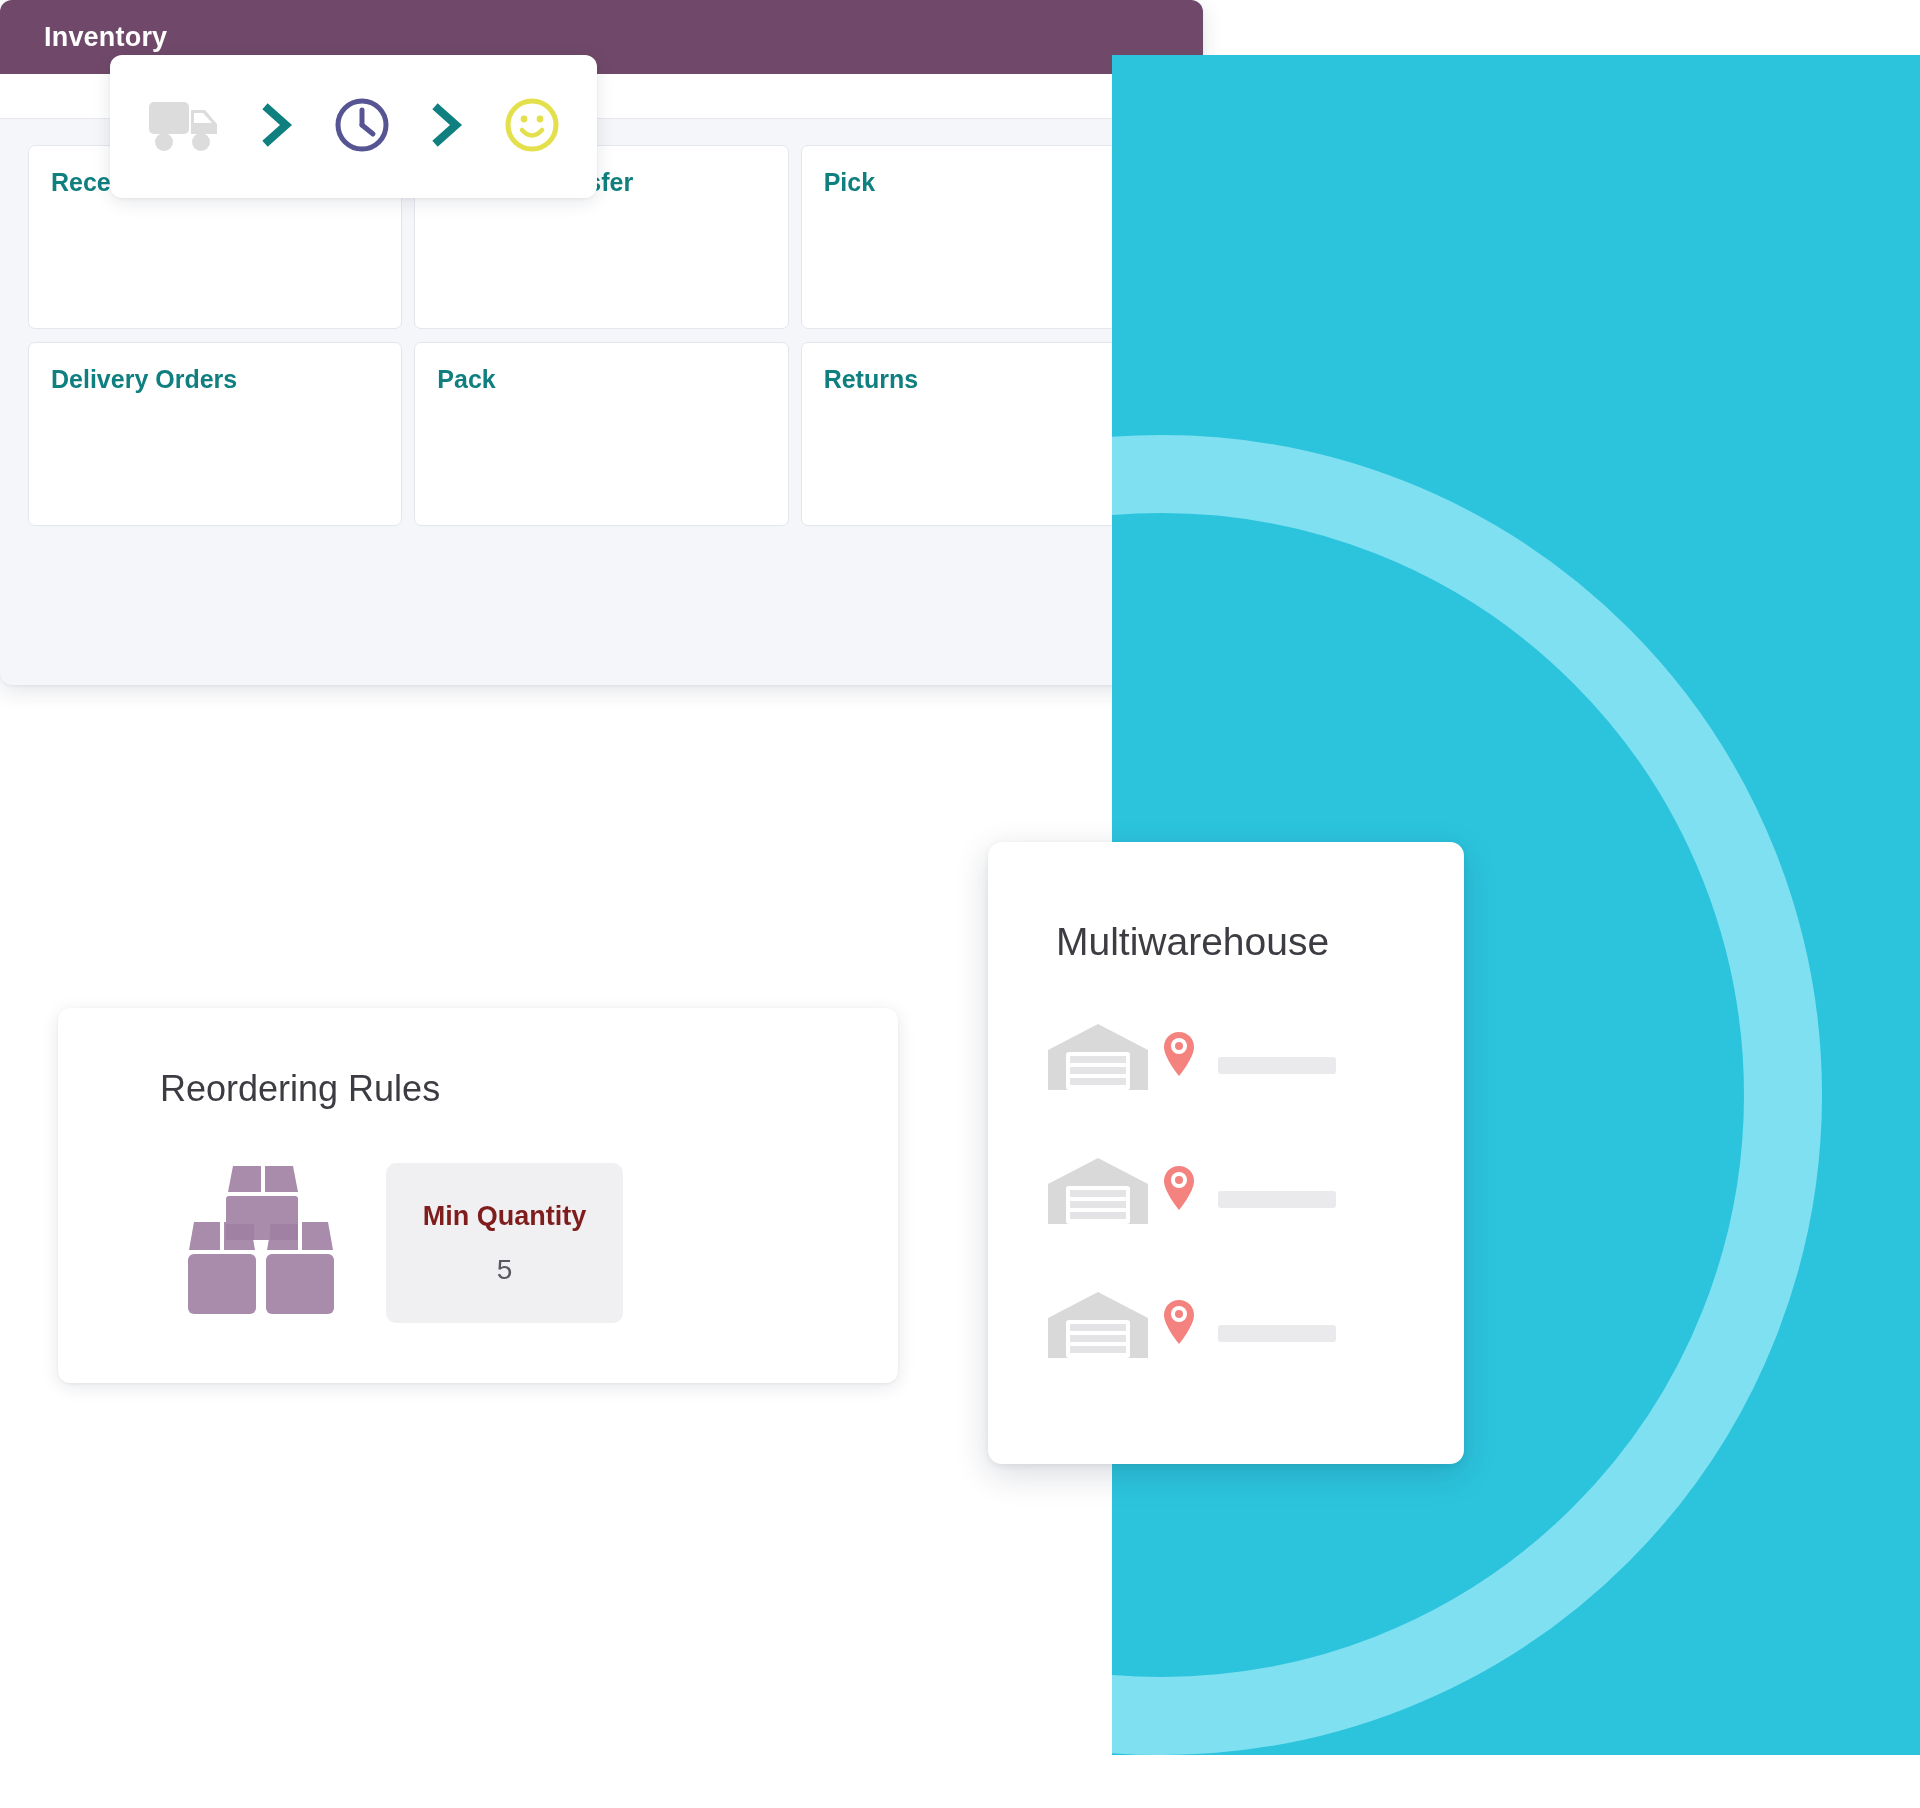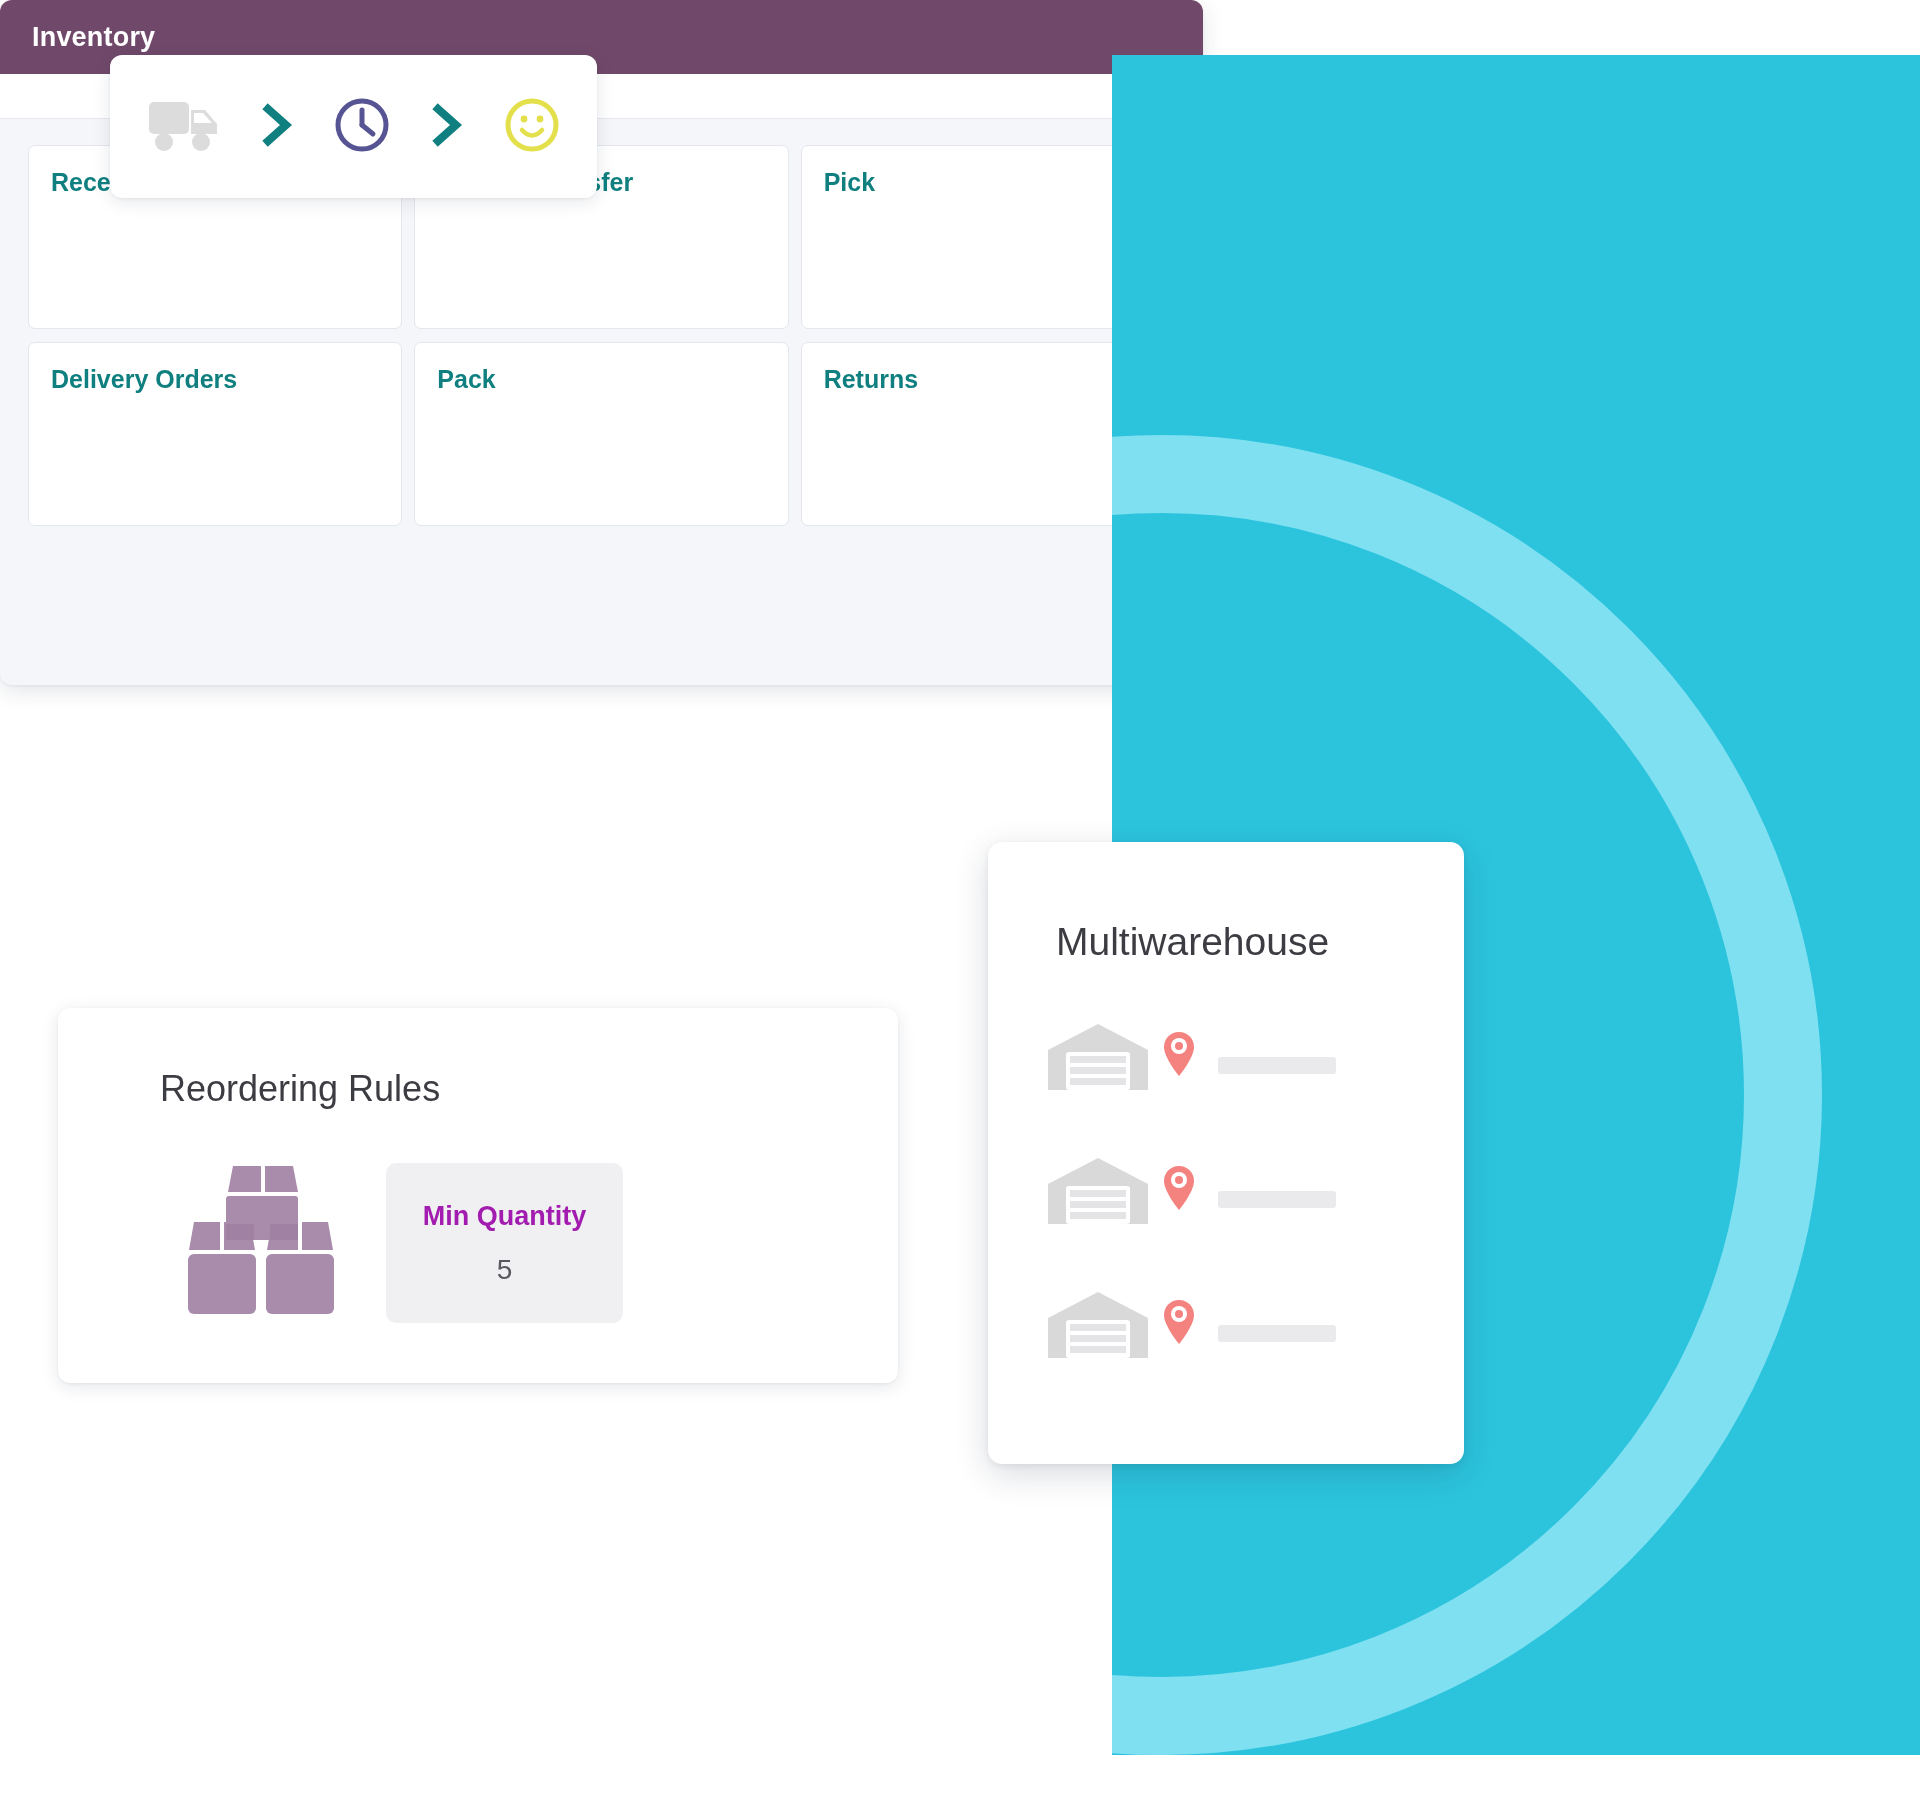--- a/index.html
+++ b/index.html
@@ -51,21 +51,21 @@
     width:1203px;height:685px;
     border-radius:12px;
     background:#f5f6f9;
     box-shadow:0 6px 22px rgba(20,30,55,.12), 0 1px 3px rgba(20,30,55,.06);
     overflow:hidden;
   }
   .inv-header{
     height:74px;
     background:#70496a;
     display:flex;align-items:center;
-    padding-left:32px;
+    padding-left:44px;
     box-sizing:border-box;
   }
   .inv-title{
     color:#ffffff;
     font-size:27px;
     font-weight:bold;
     letter-spacing:.2px;
   }
   .inv-toolbar{
     height:44px;
@@ -116,21 +116,21 @@
   }
   .qty-box{
     width:237px;height:160px;
     background:#f0f0f2;
     border-radius:10px;
     display:flex;flex-direction:column;
     align-items:center;justify-content:center;
     gap:22px;
   }
   .qty-label{
-    font-size:27px;font-weight:bold;color:#a21caf;
+    font-size:27px;font-weight:bold;color:#7f1d1d;
   }
   .qty-value{
     font-size:28px;color:#58585f;font-weight:400;
   }
 
   
   .mw-card{
     left:988px;top:842px;
     width:476px;height:622px;
     border-radius:14px;

